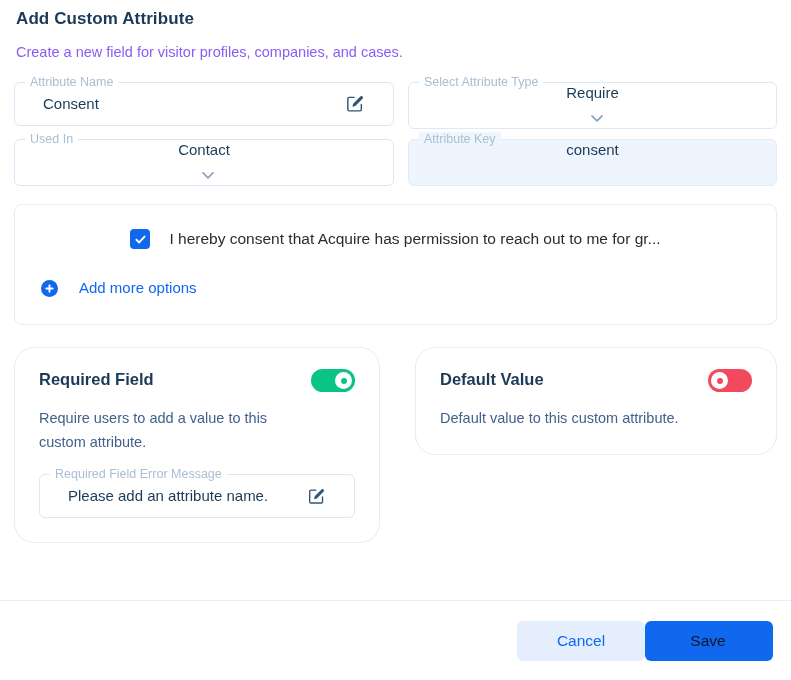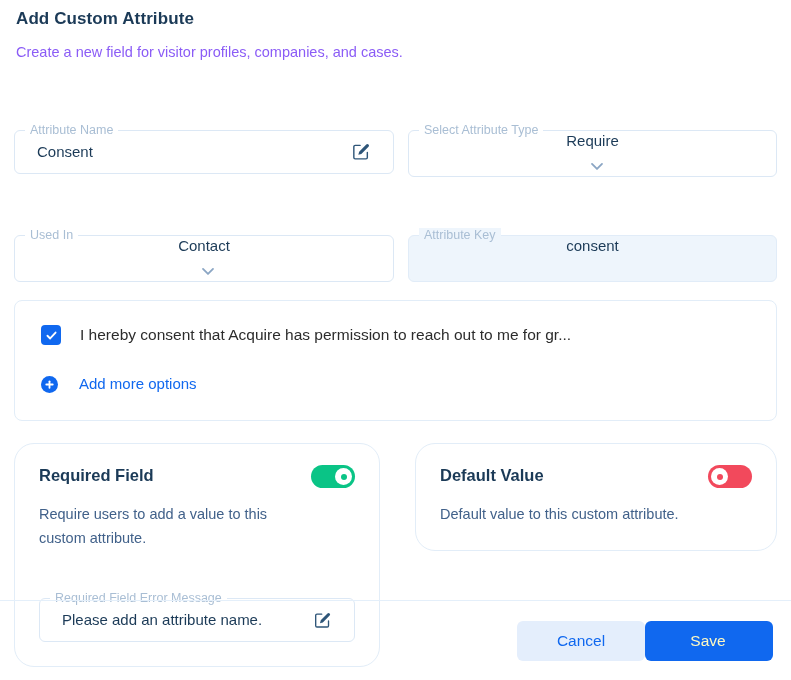--- a/index.html
+++ b/index.html
@@ -50,22 +50,21 @@
 
   
   .field {
     position: relative;
     height: 44px;
     border: 1px solid #dce8f5;
     border-radius: 6px;
     background: #ffffff;
     display: flex;
     align-items: center;
-    padding: 0 22px;
-    margin-top: 48px;
+    padding: 0 28px;
   }
 
   .field.tall { height: 47px; flex-direction: column; }
 
   .field.readonly {
     background: #eef5fc;
     border-color: #e1ecf8;
   }
 
   .field-label {
@@ -106,20 +105,21 @@
     border: 1px solid #e2edf8;
     border-radius: 8px;
     background: #ffffff;
     padding: 24px 0 26px 0;
   }
 
   .option-row {
     display: flex;
     align-items: center;
     padding: 0 26px;
+    justify-content: center;
   }
 
   .checkbox {
     flex: 0 0 auto;
     width: 20px;
     height: 20px;
     border-radius: 4px;
     background: #1068ef;
     display: flex;
     align-items: center;
@@ -268,21 +268,21 @@
     min-width: 128px;
     border: none;
     border-radius: 6px;
     font-family: "Liberation Sans", sans-serif;
     font-size: 15.5px;
     cursor: pointer;
     padding: 0 18px;
   }
 
   .btn-cancel { background: #e4eefc; color: #1068ef; }
-  .btn-save   { background: #1068ef; color: #fef9c3; padding-left: 16px; }
+  .btn-save   { background: #1068ef; color: #0f172a; padding-left: 16px; }
 </style>
 </head>
 <body>
 
 <div class="dialog">
 
   <div class="header">
     <div class="dialog-title">Add Custom Attribute</div>
     <div class="dialog-subtitle">Create a new field for visitor profiles, companies, and cases.</div>
   </div>

